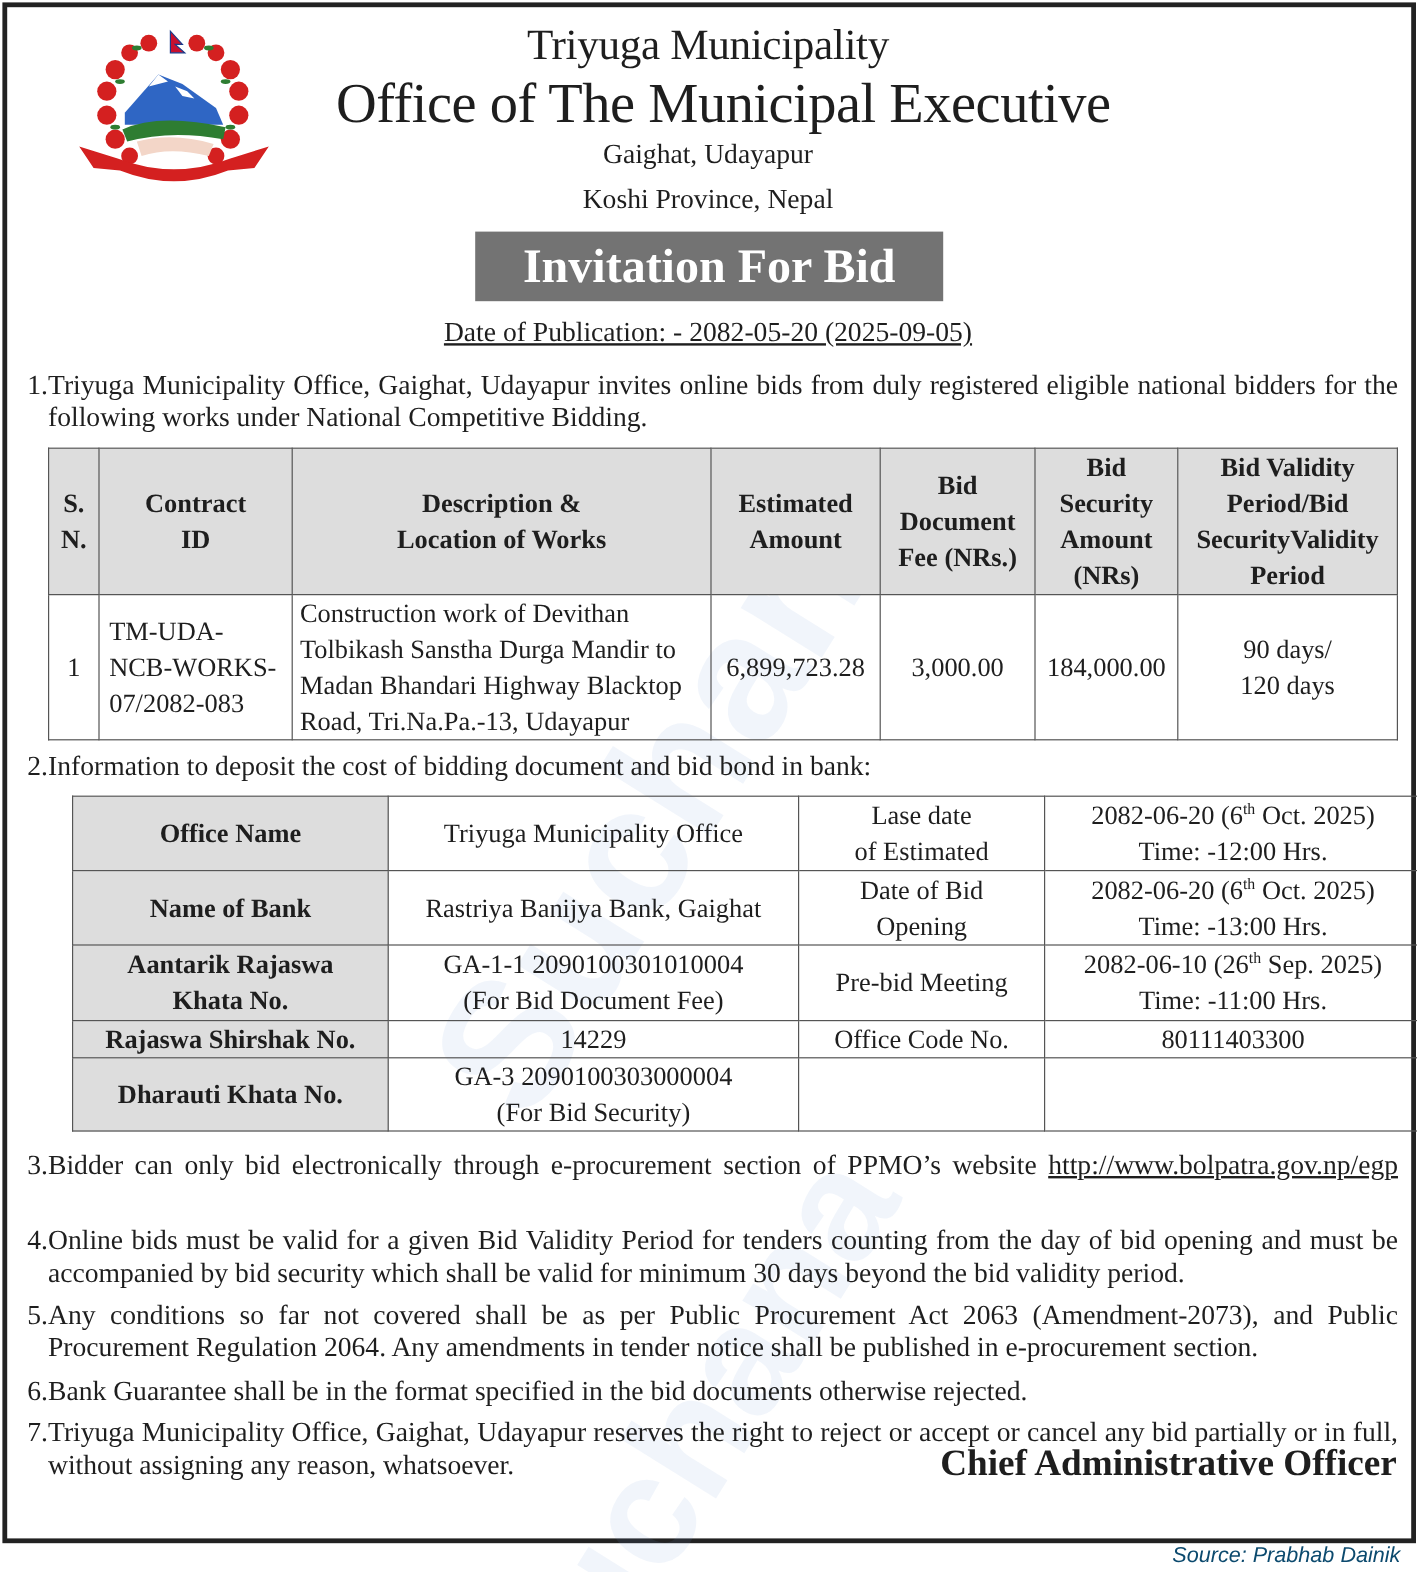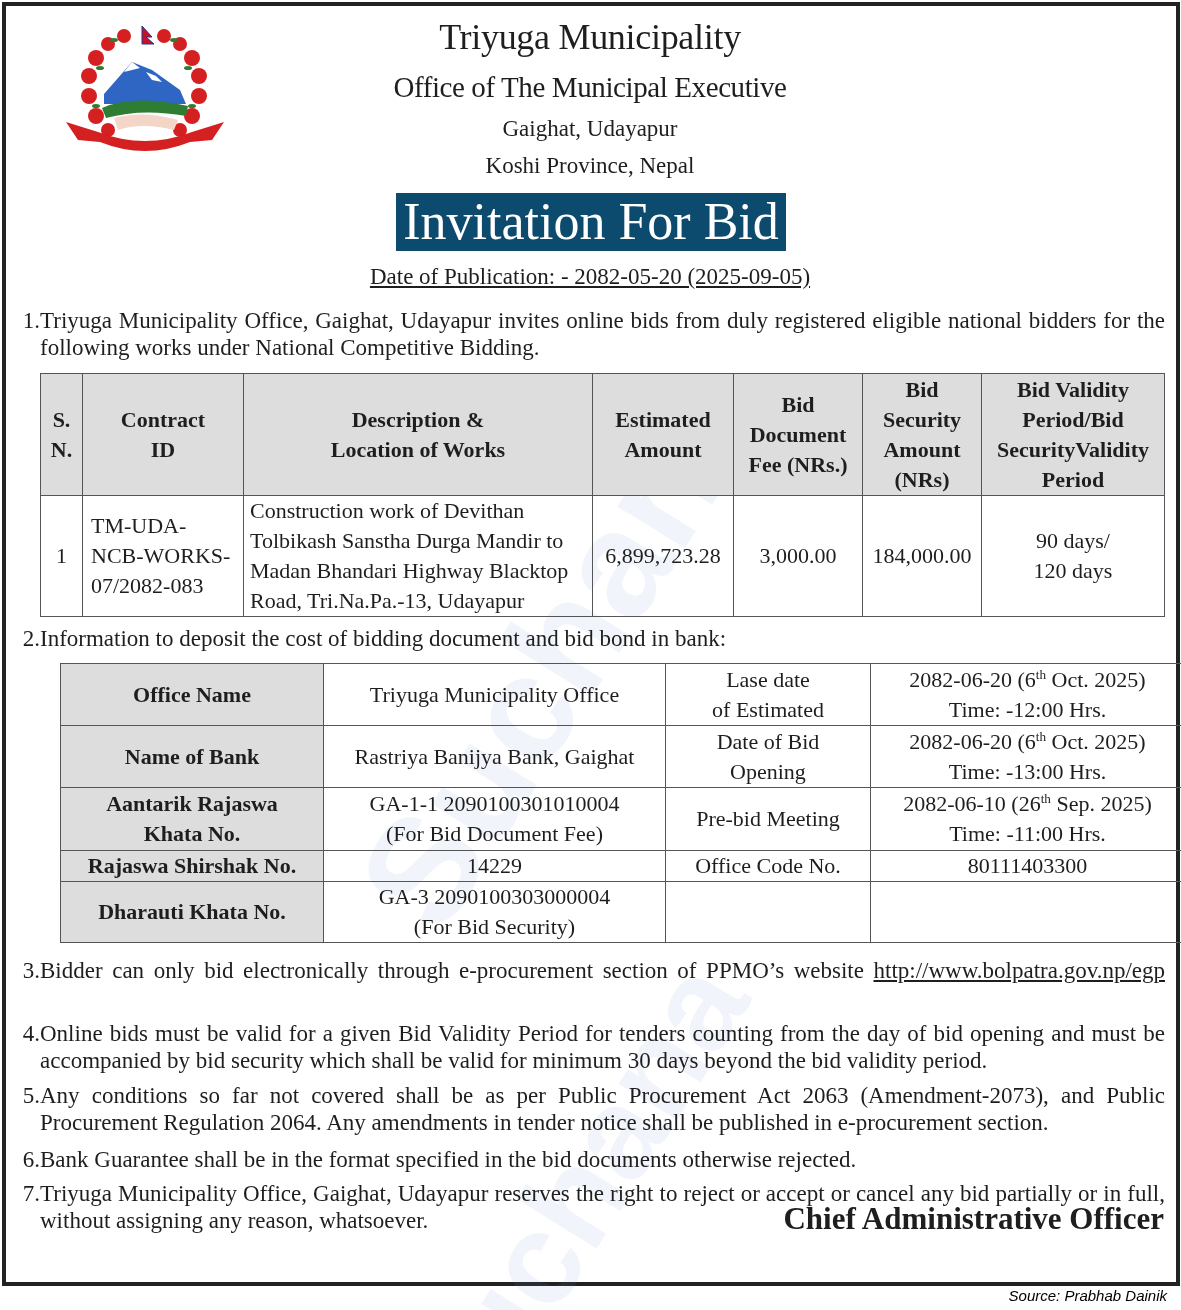--- a/index.html
+++ b/index.html
@@ -3,43 +3,43 @@
 <meta charset="utf-8">
 <style>
   html, body { margin: 0; padding: 0; background: #ffffff; }
   body { width: 1181px; height: 1310px; position: relative; overflow: hidden;
          font-family: "Liberation Serif", "DejaVu Serif", serif; color: #1e1e1e; }
   .frame { position: absolute; left: 2px; top: 2px; width: 1170px; height: 1276px;
            border: 4px solid #222222; box-sizing: content-box; }
   .logo { position: absolute; left: 62px; top: 22px; width: 166px; height: 134px; }
   .center { position: absolute; left: 280px; width: 620px; text-align: center; font-weight: normal; white-space: nowrap; }
   .t1 { top: 16px; font-size: 36px; line-height: 42px; letter-spacing: -0.3px; }
-  .t2 { top: 64px; font-size: 29px; line-height: 46px; letter-spacing: -0.4px; }
+  .t2 { top: 64px; font-size: 47px; line-height: 46px; letter-spacing: -0.4px; }
   .t3 { top: 114px; font-size: 23px; line-height: 30px; }
   .t4 { top: 151px; font-size: 23px; line-height: 30px; }
-  .ifb { position: absolute; left: 396px; top: 193px; width: 390px; height: 58px; background: #0c4a6e;
-         color: #ffffff; font-weight: normal; font-size: 52px; line-height: 58px; text-align: center; white-space: nowrap; }
+  .ifb { position: absolute; left: 396px; top: 193px; width: 390px; height: 58px; background: #737373;
+         color: #ffffff; font-weight: bold; font-size: 40px; line-height: 58px; text-align: center; white-space: nowrap; }
   .pubdate { position: absolute; left: 280px; width: 620px; top: 262px; text-align: center;
              font-size: 23px; line-height: 30px; text-decoration: underline; white-space: nowrap; }
   .para { position: absolute; left: 14px; width: 1151px; font-size: 23px; line-height: 27px; }
   .para .num { position: absolute; left: 0; top: 0; width: 26px; text-align: right; }
   .para .txt { margin-left: 26px; text-align: justify; text-align-last: left; }
   .para .txt.just1 { text-align-last: justify; }
   .link { text-decoration: underline; }
   table.grid { position: absolute; border-collapse: collapse; table-layout: fixed; }
   table.grid td { border: 1.5px solid #555555; text-align: center; vertical-align: middle; padding: 0 3px;
                   font-size: 22px; line-height: 30px; }
   table.grid td.hd { background: #dddddd; font-weight: bold; }
   .t1tbl { left: 40px; top: 373px; width: 1124px; }
   .t1tbl td.desc { text-align: left; padding-left: 6px; }
   .t1tbl td.cid { text-align: left; padding-left: 8px; }
   .t2tbl { left: 40px; top: 663px; width: 1124px; margin-left: 20px; }
   .signoff { position: absolute; right: 17px; top: 1204px; font-weight: bold; font-size: 31px; line-height: 30px; white-space: nowrap; }
   .source { position: absolute; right: 14px; top: 1287px; font-family: "Liberation Sans", "DejaVu Sans", sans-serif;
-            font-style: italic; font-size: 15px; line-height: 18px; color: #000000; }
+            font-style: italic; font-size: 18px; line-height: 18px; color: #0c4a6e; }
   .wm { position: absolute; font-family: "Liberation Sans", "DejaVu Sans", sans-serif; font-weight: bold; color: rgba(120,160,220,0.10);
         transform: rotate(-58deg); pointer-events: none; white-space: nowrap; }
   sup { font-size: 60%; line-height: 0; }
 </style>
 </head>
 <body>
 
 <div class="frame"></div>
 
 <div class="wm" style="left:250px; top:560px; font-size:150px;">Suchana</div>

